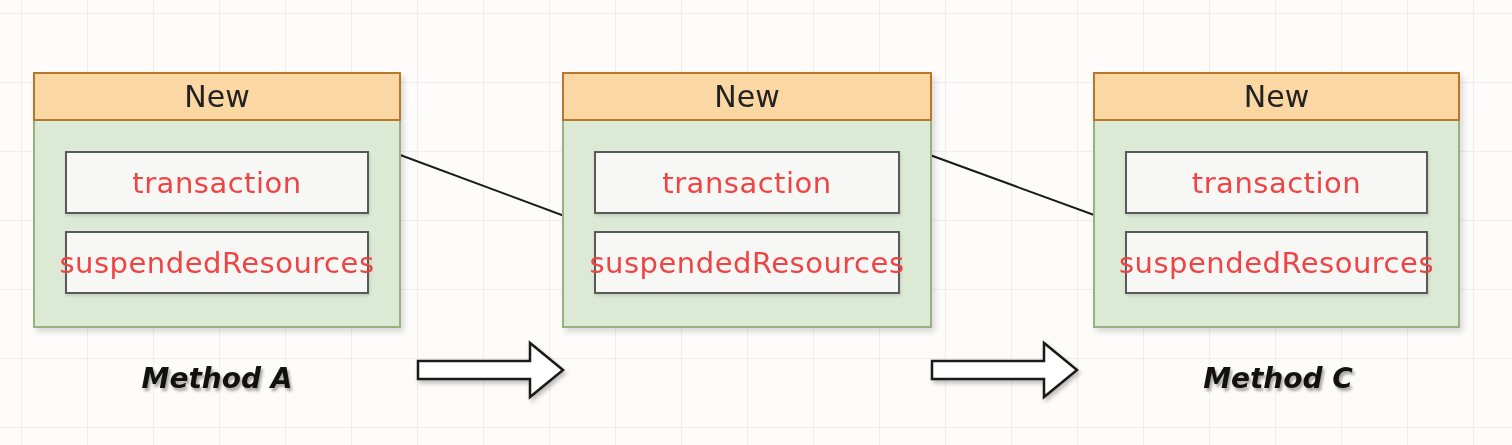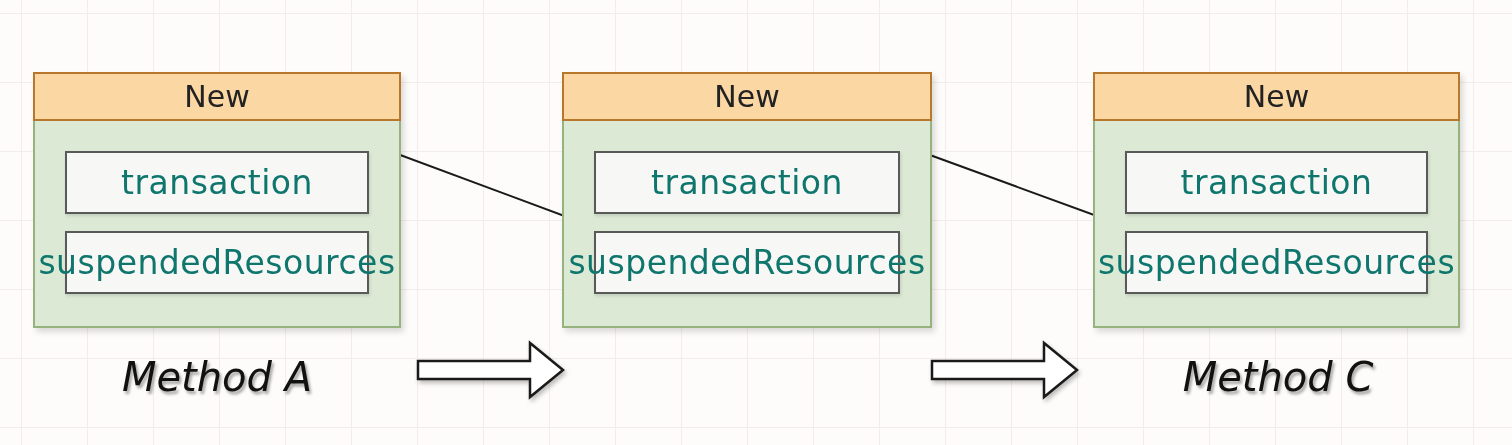--- a/index.html
+++ b/index.html
@@ -62,47 +62,47 @@
     flex-direction: column;
     gap: 17px;
   }
   .field-box {
     height: 63px;
     background: var(--field-fill);
     border: 2px solid var(--field-border);
     display: flex;
     align-items: center;
     justify-content: center;
-    font-size: 33px;
+    font-size: 29px;
     letter-spacing: 0.5px;
-    color: #0f766e;
+    color: #ef4444;
     box-shadow: 1px 2px 3px rgba(0,0,0,0.12);
   }
 
   .overlay-svg {
     position: absolute;
     left: 0; top: 0;
     width: 1512px; height: 445px;
     pointer-events: none;
   }
   .conn-line { stroke: var(--arrow-color); stroke-width: 2; fill: none; }
   .hollow-arrow {
     fill: #FFFFFF;
     stroke: var(--arrow-color);
     stroke-width: 2.5;
     stroke-linejoin: miter;
     filter: drop-shadow(2px 3px 2px rgba(0,0,0,0.25));
   }
 
   .method-label {
     position: absolute;
-    top: 354px;
+    top: 362px;
     transform: translateX(-50%);
-    font-size: 40px;
-    font-weight: 400;
+    font-size: 28px;
+    font-weight: 700;
     font-style: italic;
     color: #111111;
     text-shadow: 2px 3px 3px rgba(0,0,0,0.35);
     white-space: nowrap;
   }
   .method-label.label-a { left: 217px; }
   .method-label.label-b { left: 747px; }
   .method-label.label-c { left: 1278px; }
 
   .watermark {

